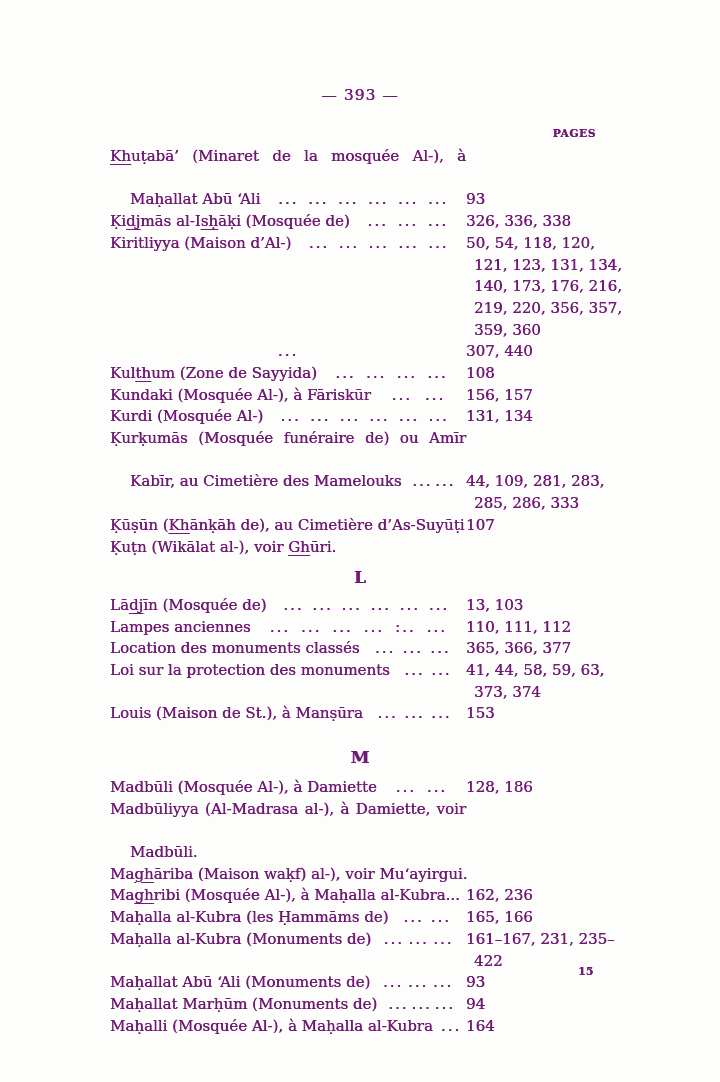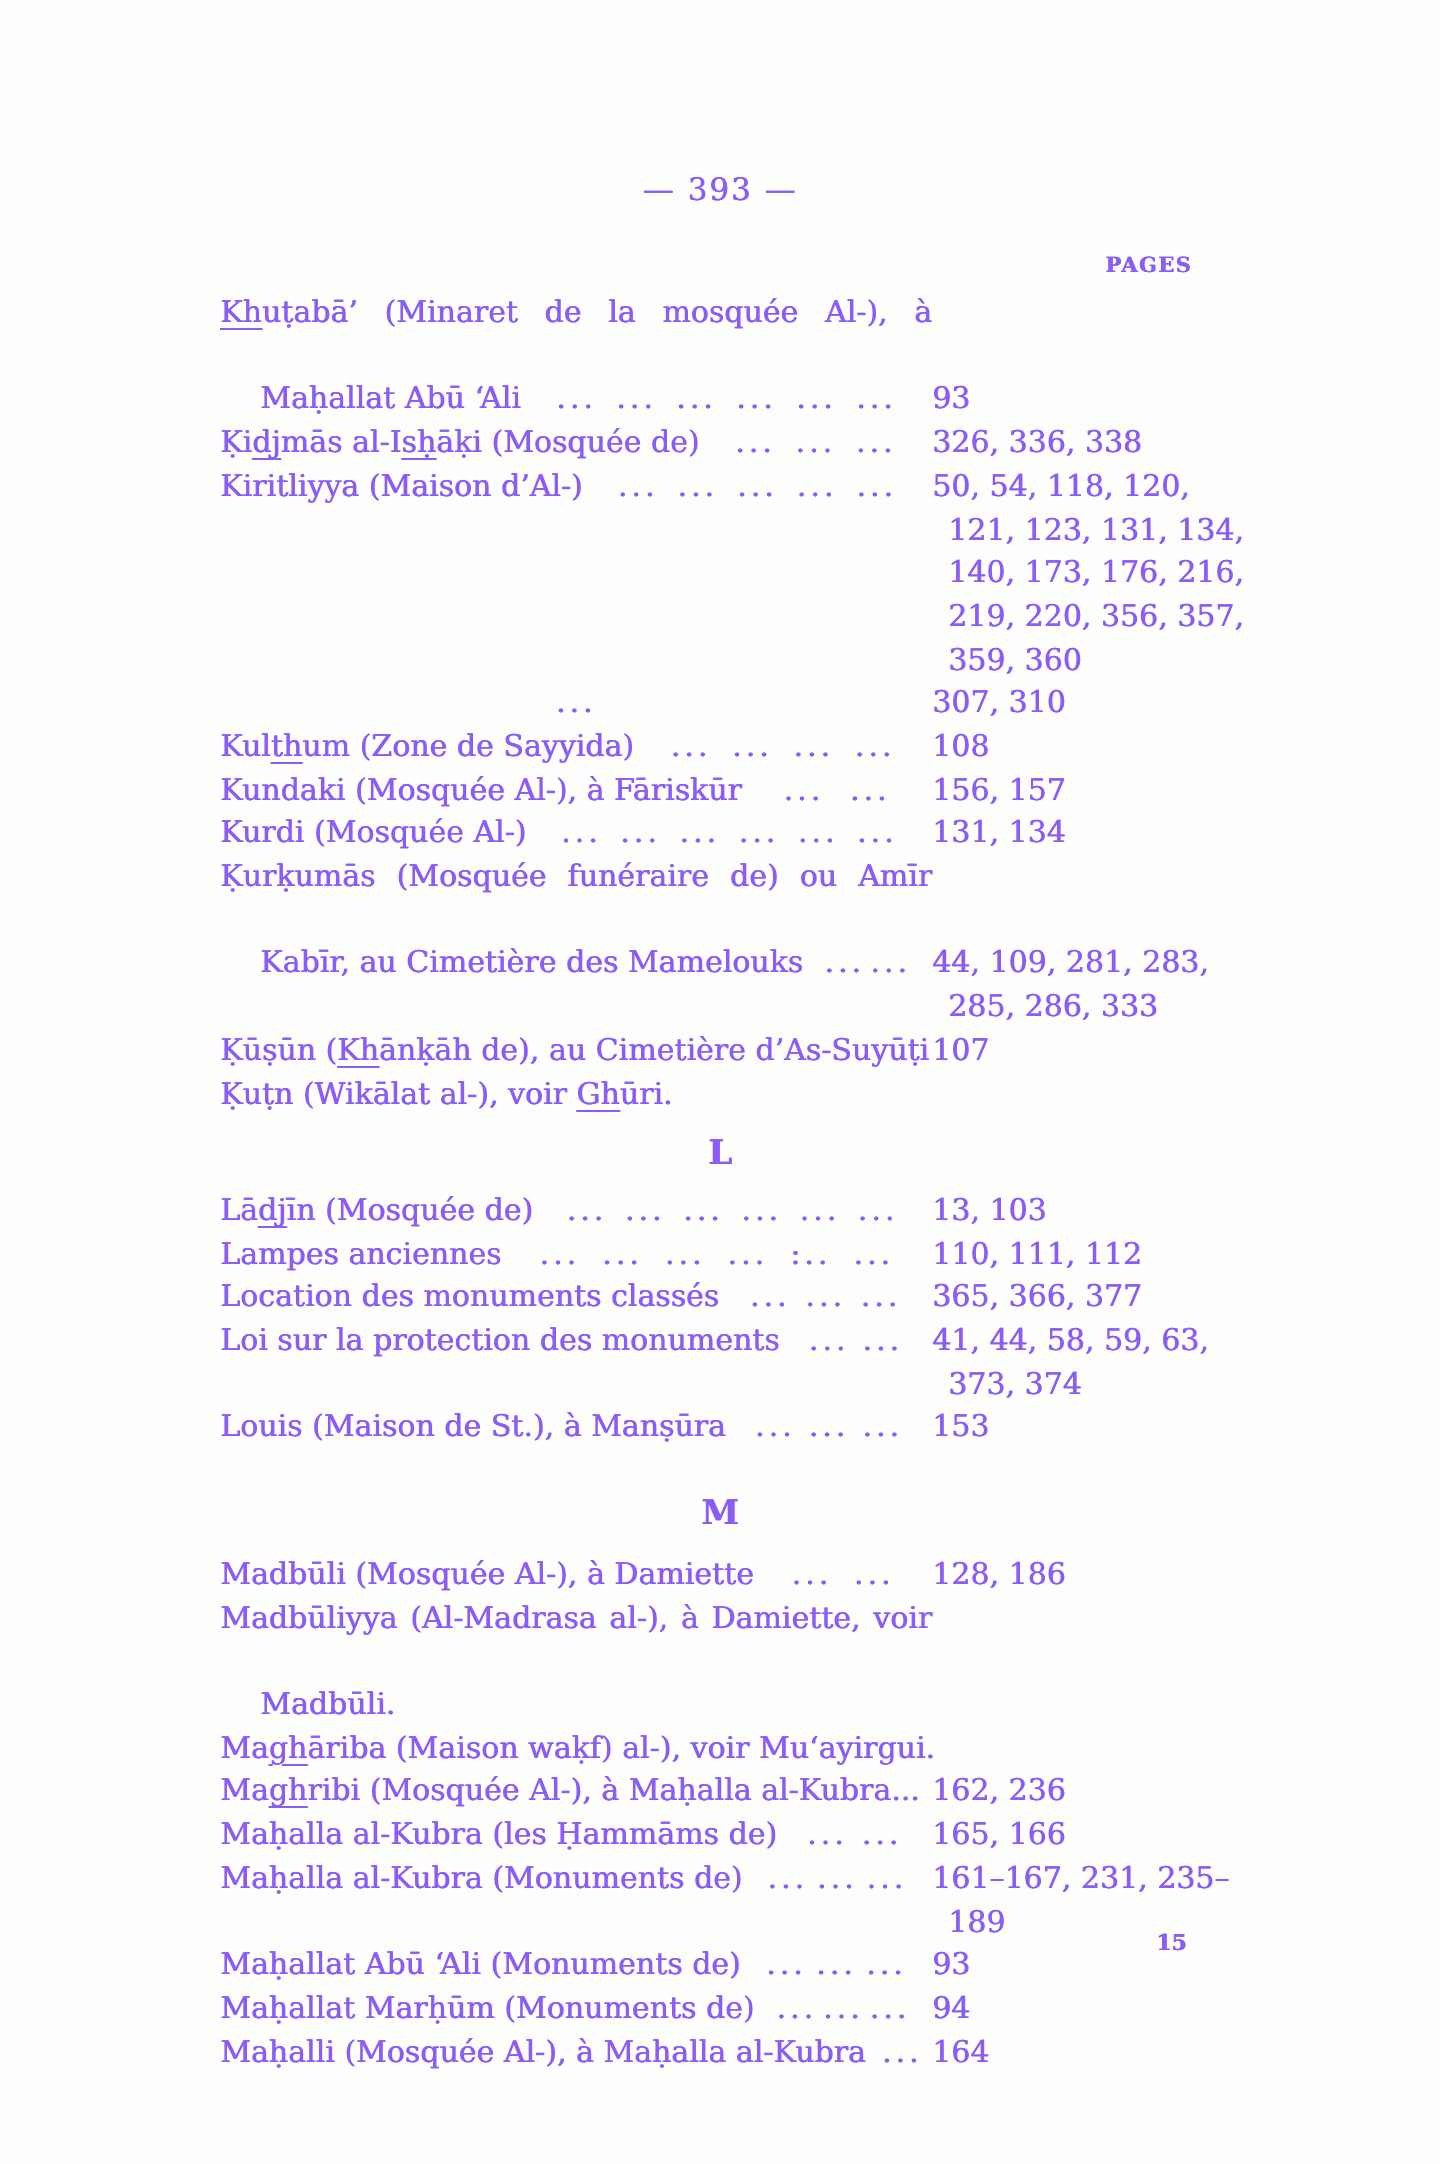--- a/index.html
+++ b/index.html
@@ -1,18 +1,18 @@
 <!DOCTYPE html>
 <html><head>
 <meta charset="utf-8">
 <style>
   html,body{margin:0;padding:0;background:#ffffff;}
   .page{
     position:relative;width:720px;height:1082px;margin:0 auto;
-    background:#fdfdfb;color:#8b5cf6;
+    background:#fdfdfb;color:#701a75;
     font-family:"DejaVu Serif","Liberation Serif",serif;
     text-shadow:0.35px 0 0 currentColor;
     overflow:hidden;
   }
   .folio{
     position:absolute;top:86px;left:0;width:720px;text-align:center;
     font-size:15.5px;letter-spacing:1px;
   }
   .pages-header{
     position:absolute;top:127px;left:484px;width:112px;text-align:right;
@@ -86,21 +86,21 @@
       <div class="row">
         <div class="pg cont">219, 220, 356, 357,</div>
       </div>
       <div class="row">
         <div class="pg cont">359, 360</div>
       </div>
       <div class="row">
         <div class="ld">
           <span>...</span>
         </div>
-        <div class="pg">307, 310</div>
+        <div class="pg">307, 440</div>
       </div>
       <div class="row">
         <div class="nm"><span>Kul</span><span class="u">th</span><span>um (Zone de Sayyida)</span></div>
         <div class="ld">
           <span>...</span>
           <span>...</span>
           <span>...</span>
           <span>...</span>
         </div>
         <div class="pg">108</div>
@@ -233,21 +233,21 @@
       <div class="row">
         <div class="nm"><span>Maḥalla al-Kubra (Monuments de)</span></div>
         <div class="ld">
           <span>...</span>
           <span>...</span>
           <span>...</span>
         </div>
         <div class="pg">161–167, 231, 235–</div>
       </div>
       <div class="row">
-        <div class="pg cont">189</div>
+        <div class="pg cont">422</div>
       </div>
       <div class="row">
         <div class="nm"><span>Maḥallat Abū ‘Ali (Monuments de)</span></div>
         <div class="ld">
           <span>...</span>
           <span>...</span>
           <span>...</span>
         </div>
         <div class="pg">93</div>
       </div>

